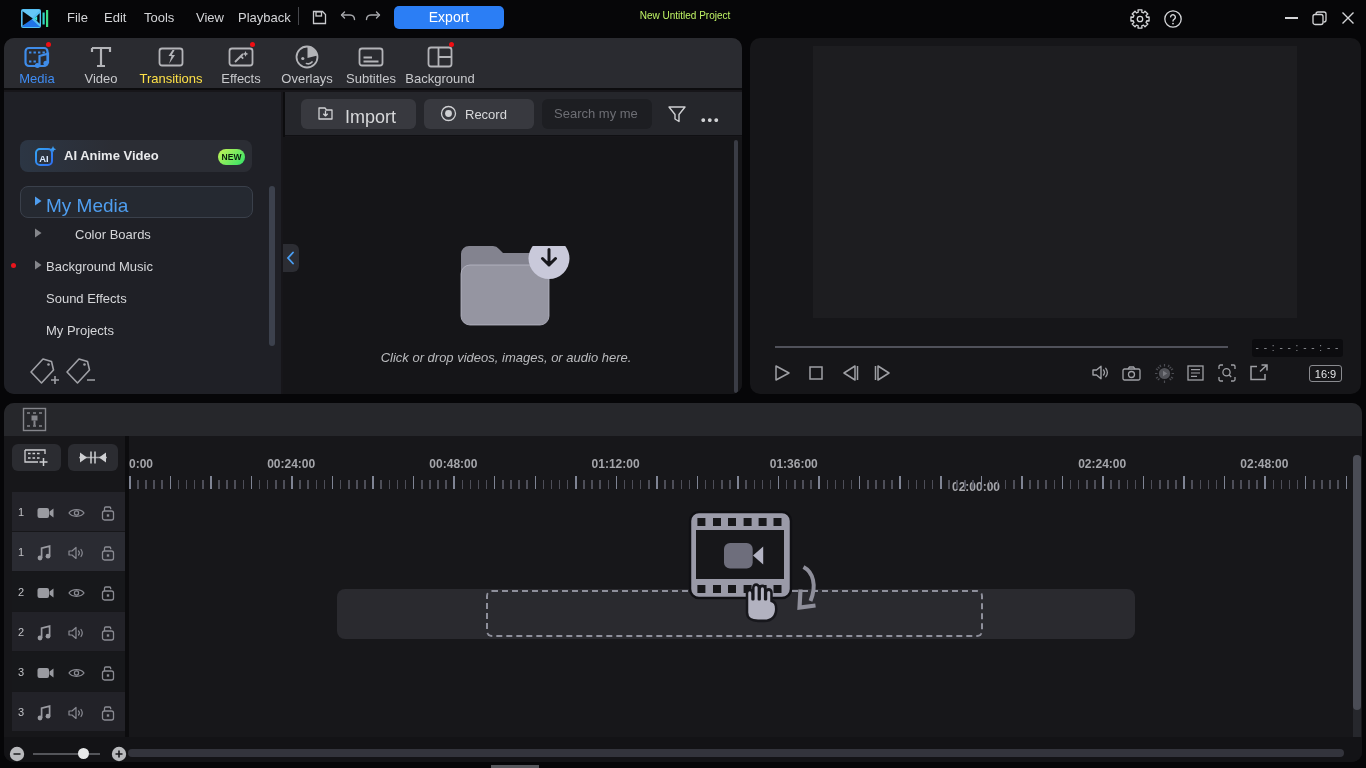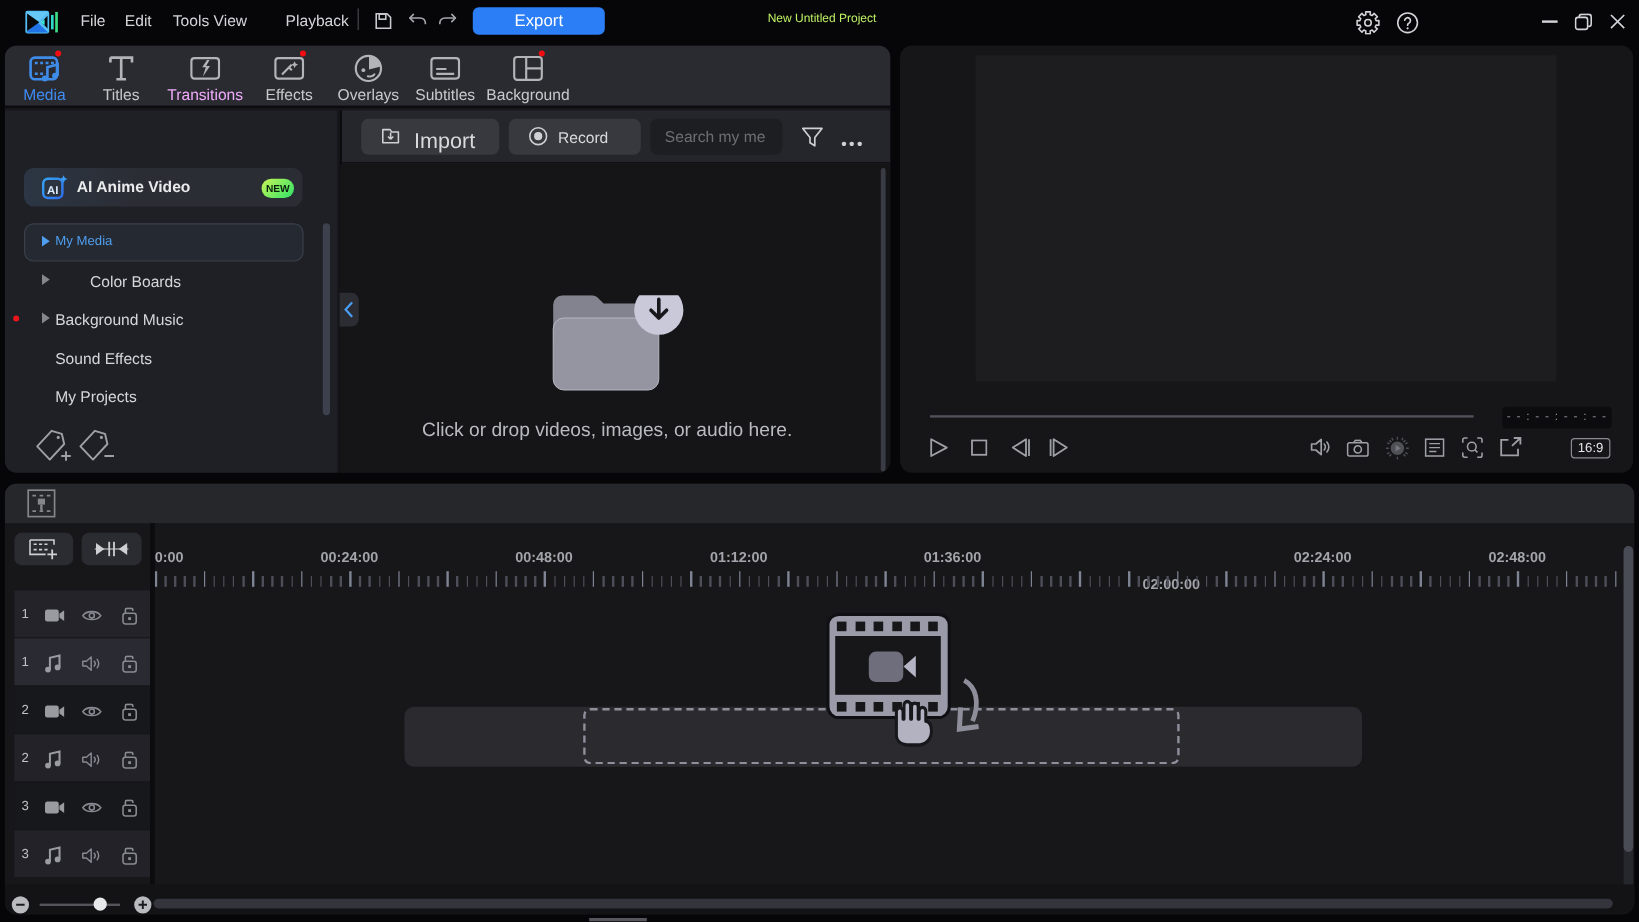--- a/index.html
+++ b/index.html
@@ -22,21 +22,21 @@
       <path d="M0.8 20 H19.2 L10 11.5 Z" fill="#2074e8"></path>
       <path d="M1.6 4.2 L11.8 11.5 L1.6 18.8 Z" fill="#07070a"></path>
       <path d="M18.6 6.2 L13.6 11.5 L18.6 16.8 Z" fill="#07070a"></path>
       <path d="M16.2 9.2 L12.8 11.5 L16.2 13.8 Z" fill="#3ae8da"></path>
       <rect x="21.5" y="5.5" width="2.2" height="12" fill="#2fd8c8"></rect>
       <rect x="25" y="3" width="2.2" height="17" fill="#3ddf86"></rect>
     </svg>
     <div class="abs" style="left:67px;top:10px;color:#d4d5d8;font-size:13px;">File</div>
     <div class="abs" style="left:104px;top:10px;color:#d4d5d8;font-size:13px;">Edit</div>
     <div class="abs" style="left:144px;top:10px;color:#d4d5d8;font-size:13px;">Tools</div>
-    <div class="abs" style="left:178px;top:10px;color:#d4d5d8;font-size:13px;">View</div>
+    <div class="abs" style="left:196px;top:10px;color:#d4d5d8;font-size:13px;">View</div>
     <div class="abs" style="left:238px;top:10px;color:#d4d5d8;font-size:13px;">Playback</div>
     <div class="abs" style="left:298px;top:7px;width:1px;height:18px;background:#46474c;"></div>
 
     <svg class="abs" style="left:312px;top:10px;" width="15" height="15" viewBox="0 0 15 15">
       <path d="M1.5 1.5 H10.5 L13.5 4.5 V13.5 H1.5 Z" fill="none" stroke="#c9cacd" stroke-width="1.3"></path>
       <rect x="4" y="1.8" width="5.5" height="4.2" fill="none" stroke="#c9cacd" stroke-width="1.3"></rect>
     </svg>
 
     <svg class="abs" style="left:340px;top:11px;" width="16" height="13" viewBox="0 0 16 13">
       <path d="M4.5 1 L1.5 4 L4.5 7" fill="none" stroke="#a7a8ac" stroke-width="1.4" stroke-linecap="round" stroke-linejoin="round"></path>
@@ -84,28 +84,28 @@
           </svg>
         </div>
         <div class="abs" style="left:-12px;top:33px;width:90px;text-align:center;font-size:13px;color:#3f8cf3;">Media</div>
         <div class="abs" style="left:42px;top:4px;width:5px;height:5px;border-radius:50%;background:#f00e13;"></div>
         <div class="abs" style="left:84px;top:6px;width:26px;height:26px;">
           <svg width="26" height="26" viewBox="0 0 26 26">
             <path d="M4 4 H22 V8 M13 4 V22 M9 22 H17" stroke="#b3b4b8" stroke-width="2.2" fill="none"></path>
             <path d="M4 4 V8" stroke="#b3b4b8" stroke-width="2.2"></path>
           </svg>
         </div>
-        <div class="abs" style="left:52px;top:33px;width:90px;text-align:center;font-size:13px;color:#c8c9cc;">Titles</div>
+        <div class="abs" style="left:52px;top:33px;width:90px;text-align:center;font-size:13px;color:#c8c9cc;">Video</div>
         <div class="abs" style="left:154px;top:6px;width:26px;height:26px;">
           <svg width="26" height="26" viewBox="0 0 26 26">
             <rect x="1.5" y="4.5" width="23" height="17" rx="2.5" fill="none" stroke="#b3b4b8" stroke-width="1.8"></rect>
             <path d="M14.5 6 l-4 6 h3 l-2.5 8 6 -9 h-3.2 l2.8 -5 Z" fill="#b3b4b8"></path>
           </svg>
         </div>
-        <div class="abs" style="left:122px;top:33px;width:90px;text-align:center;font-size:13px;color:#f0abfc;">Transitions</div>
+        <div class="abs" style="left:122px;top:33px;width:90px;text-align:center;font-size:13px;color:#fde047;">Transitions</div>
         <div class="abs" style="left:224px;top:6px;width:26px;height:26px;">
           <svg width="26" height="26" viewBox="0 0 26 26">
             <rect x="1.5" y="4.5" width="23" height="17" rx="2.5" fill="none" stroke="#b3b4b8" stroke-width="1.8"></rect>
             <path d="M7 18 L15 10 M12.8 12.2 l2.4 2.4" stroke="#b3b4b8" stroke-width="1.8"></path>
             <path d="M17.5 7 l0.9 2 2 0.9 -2 0.9 -0.9 2 -0.9 -2 -2 -0.9 2 -0.9 Z" fill="#b3b4b8"></path>
           </svg>
         </div>
         <div class="abs" style="left:192px;top:33px;width:90px;text-align:center;font-size:13px;color:#c8c9cc;">Effects</div>
         <div class="abs" style="left:246px;top:4px;width:5px;height:5px;border-radius:50%;background:#f00e13;"></div>
         <div class="abs" style="left:290px;top:6px;width:26px;height:26px;">
@@ -148,21 +148,21 @@
       <text x="10" y="16.5" font-size="9.5" font-weight="bold" fill="#dbeafe" text-anchor="middle" font-family="Liberation Sans">AI</text>
       <path d="M19 1 l1 2.2 L22.2 4.2 L20 5.2 L19 7.4 L18 5.2 L15.8 4.2 L18 3.2 Z" fill="#3b9cf3"></path>
     </svg>
     <div class="abs" style="left:60px;top:110px;color:#e9eaec;font-size:13px;font-weight:bold;">AI Anime Video</div>
     <div class="abs" style="left:214px;top:111px;width:27px;height:16px;border-radius:8px;background:linear-gradient(135deg,#c8f556,#2ee268);color:#0b1f0d;font-size:8.5px;font-weight:bold;text-align:center;line-height:16px;">NEW</div>
 
     <div class="abs" style="left:16px;top:148px;width:233px;height:32px;border-radius:8px;background:#252931;border:1px solid #3a404b;"></div>
     <svg class="abs" style="left:30px;top:158px;" width="8" height="10" viewBox="0 0 8 10">
         <path d="M1 0.5 L7.5 5 L1 9.5 Z" fill="#4f9ef0"></path>
       </svg>
-    <div class="abs" style="left:42px;top:157px;color:#4f9ef0;font-size:11px;">My Media</div>
+    <div class="abs" style="left:42px;top:157px;color:#4f9ef0;font-size:19px;">My Media</div>
     <svg class="abs" style="left:30px;top:190px;" width="8" height="10" viewBox="0 0 8 10">
         <path d="M1 0.5 L7.5 5 L1 9.5 Z" fill="#85868b"></path>
       </svg>
     <div class="abs" style="left:42px;top:189px;color:#d5d6d9;font-size:13px;margin-left:29px;">Color Boards</div>
     <svg class="abs" style="left:30px;top:222px;" width="8" height="10" viewBox="0 0 8 10">
         <path d="M1 0.5 L7.5 5 L1 9.5 Z" fill="#85868b"></path>
       </svg>
     <div class="abs" style="left:42px;top:221px;color:#d5d6d9;font-size:13px;">Background Music</div>
     <div class="abs" style="left:7px;top:225px;width:5px;height:5px;border-radius:50%;background:#e8151c;"></div>
     <div class="abs" style="left:42px;top:253px;color:#d5d6d9;font-size:13px;">Sound Effects</div>
@@ -206,21 +206,21 @@
     <svg class="abs" style="left:282px;top:213px;" width="9" height="14" viewBox="0 0 9 14">
         <path d="M7 1.5 L2 7 L7 12.5" fill="none" stroke="#4a9ff5" stroke-width="1.8" stroke-linecap="round"></path>
       </svg>
 
     <svg class="abs" style="left:449px;top:208px;" width="120" height="82" viewBox="0 0 120 82">
       <path d="M8 8 a8 8 0 0 1 8-8 H40 a8 8 0 0 1 6 3 l4 4 H80 V40 H8 Z" fill="#83838f"></path>
       <rect x="8" y="19" width="88" height="60" rx="9" fill="#9595a1" stroke="#b9b9c6" stroke-width="0.8"></rect>
       <circle cx="96" cy="12.5" r="20.5" fill="#c9c9da"></circle>
       <path d="M96 3.5 V19 M96 19 l-6.5 -6.5 M96 19 l6.5 -6.5" stroke="#17171c" stroke-width="3" fill="none" stroke-linecap="round" stroke-linejoin="round"></path>
     </svg>
-    <div class="abs" style="left:274px;top:312px;width:456px;text-align:center;color:#babbbe;font-size:16px;">Click or drop videos, images, or audio here.</div>
+    <div class="abs" style="left:274px;top:312px;width:456px;text-align:center;color:#babbbe;font-size:13px;font-style:italic;">Click or drop videos, images, or audio here.</div>
     <div class="abs" style="left:730px;top:102px;width:4px;height:253px;background:#3a3c45;border-radius:2px;"></div>
   </div>
 
   <div class="panel" id="preview" style="left:750px;top:38px;width:611px;height:356px;background:#161619;">
     <div class="abs" style="left:63px;top:8px;width:484px;height:272px;background:#1d1d20;"></div>
     <div class="abs" style="left:25px;top:308px;width:453px;height:2px;background:#50515a;"></div>
     <div class="abs" style="left:502px;top:301px;width:91px;height:18px;background:#0c0c0f;border-radius:3px;color:#8f9197;font-size:10px;text-align:center;line-height:18px;letter-spacing:1px;">- - : - - : - - : - -</div>
 
     <svg class="abs" style="left:24px;top:326px;" width="17" height="18" viewBox="0 0 17 18">
         <path d="M2 2 L15 9 L2 16 Z" fill="none" stroke="#9fa0a5" stroke-width="1.5" stroke-linejoin="round"></path>

